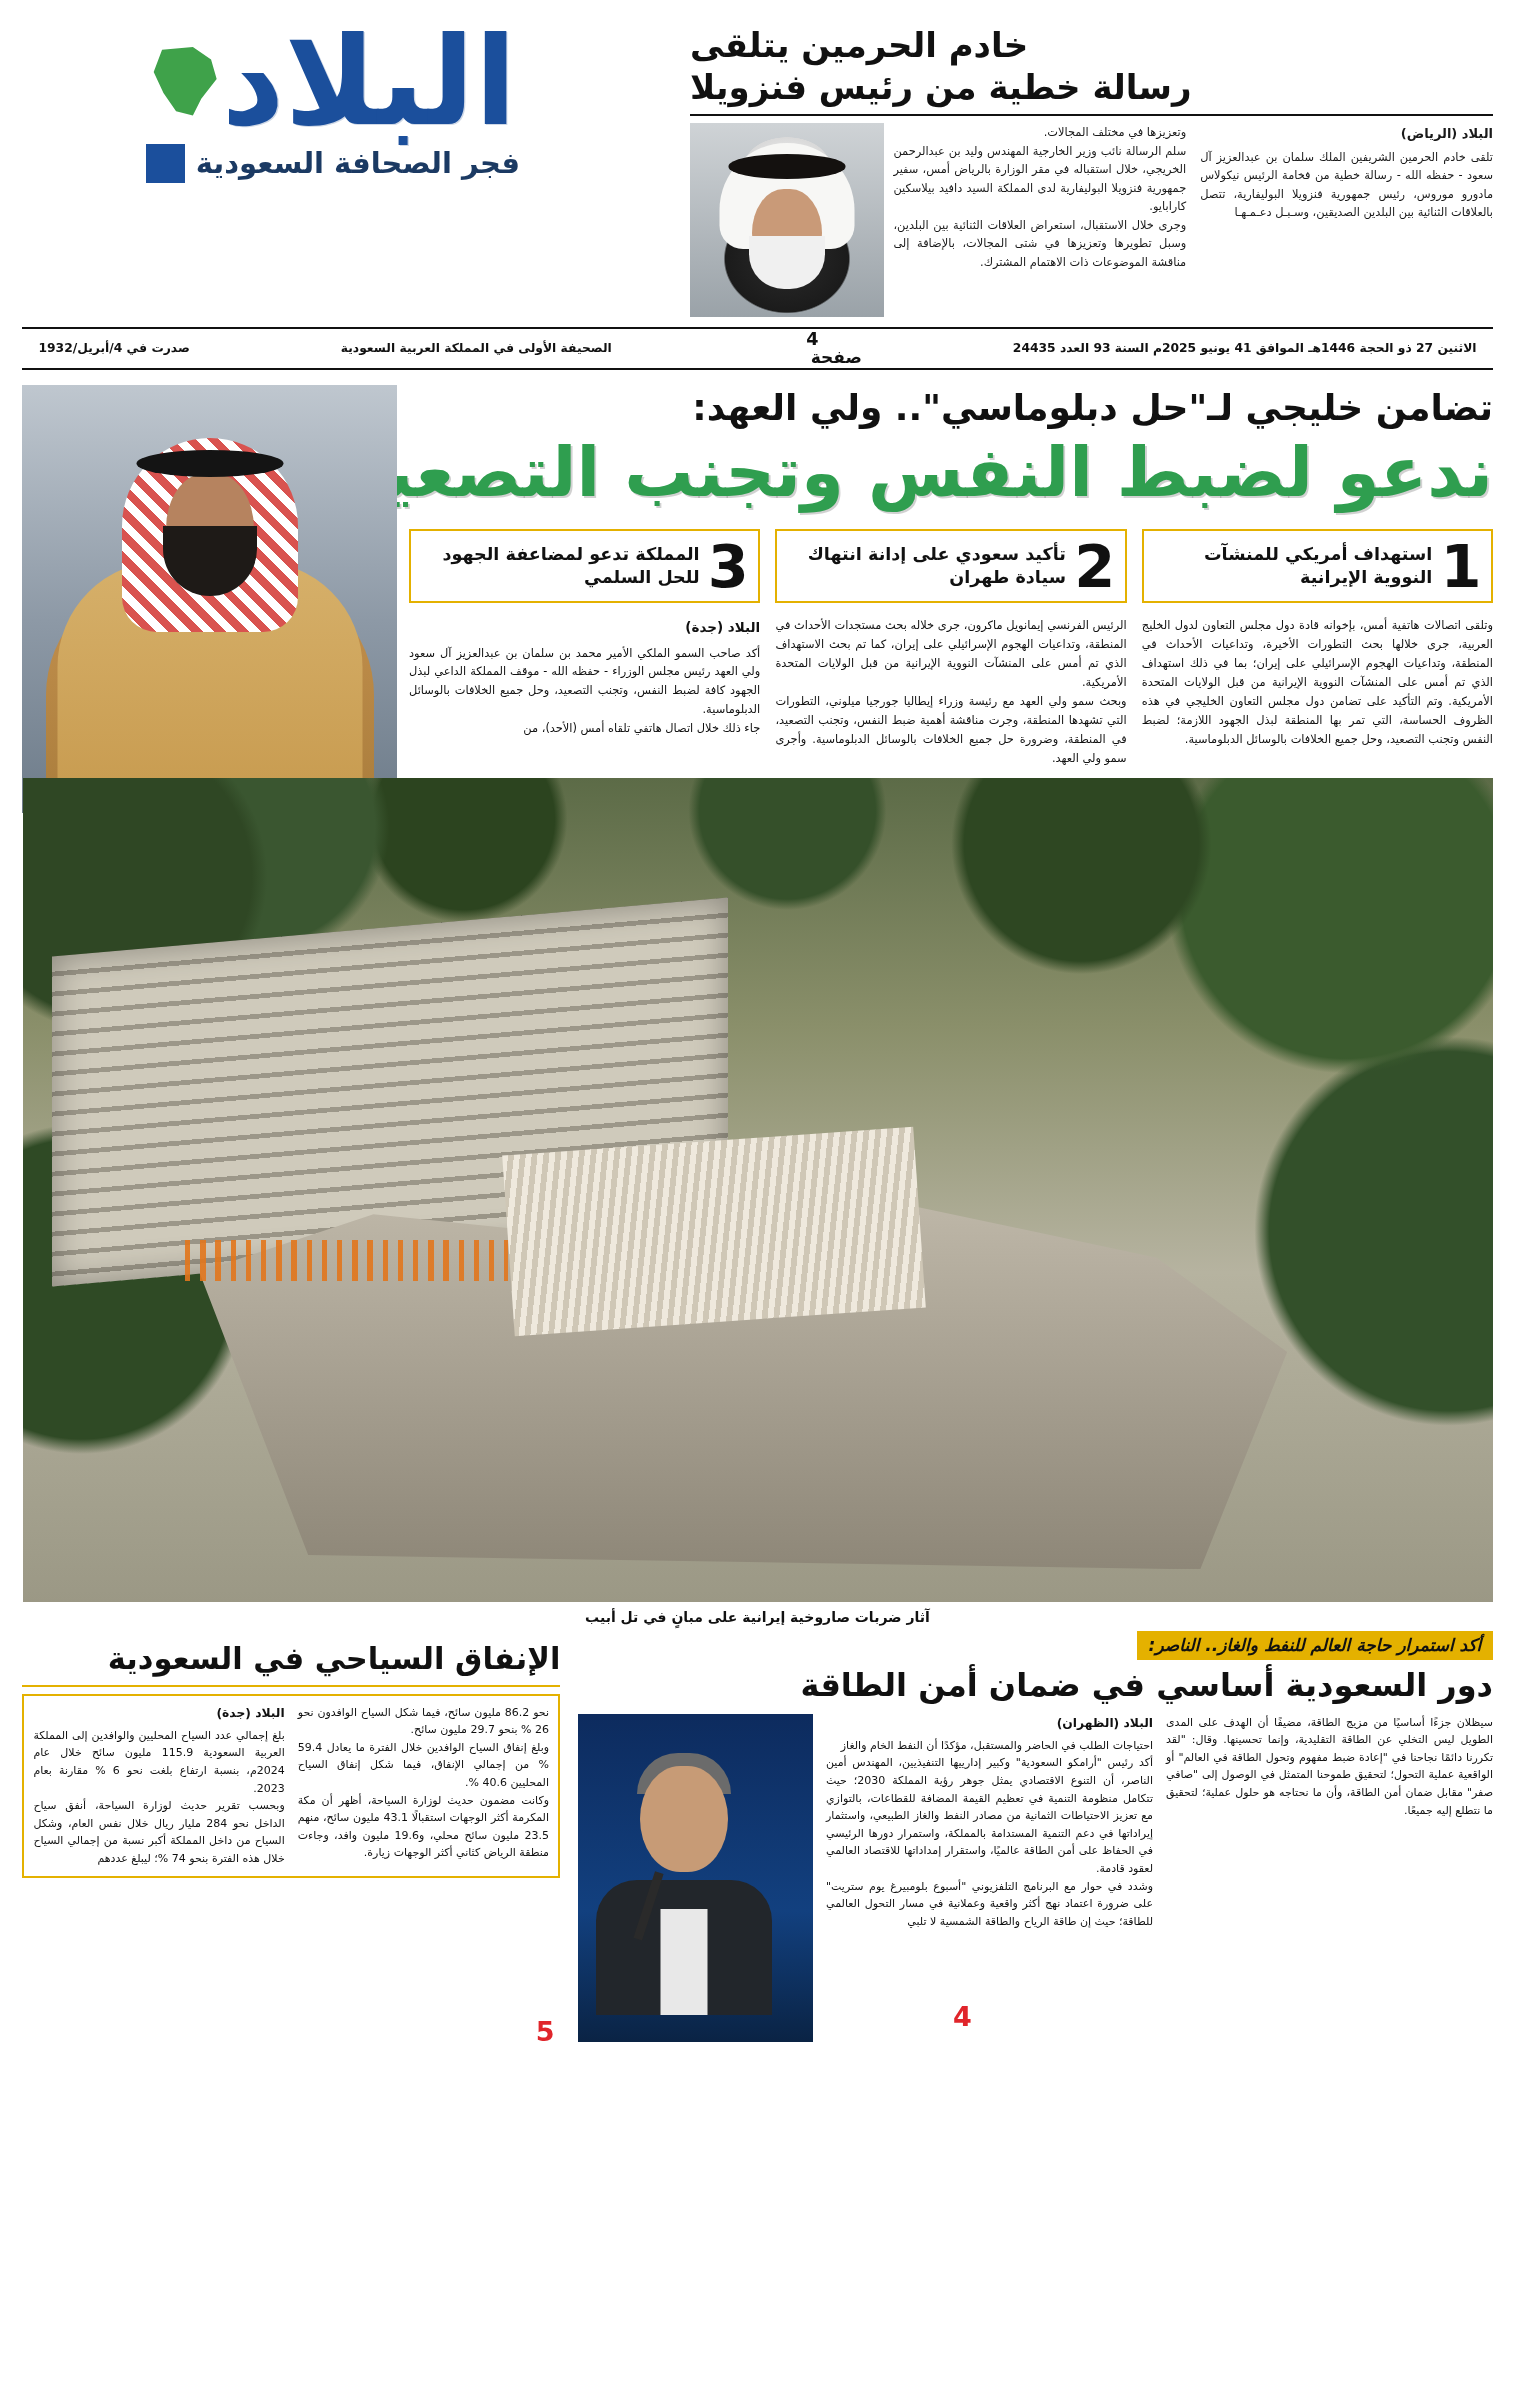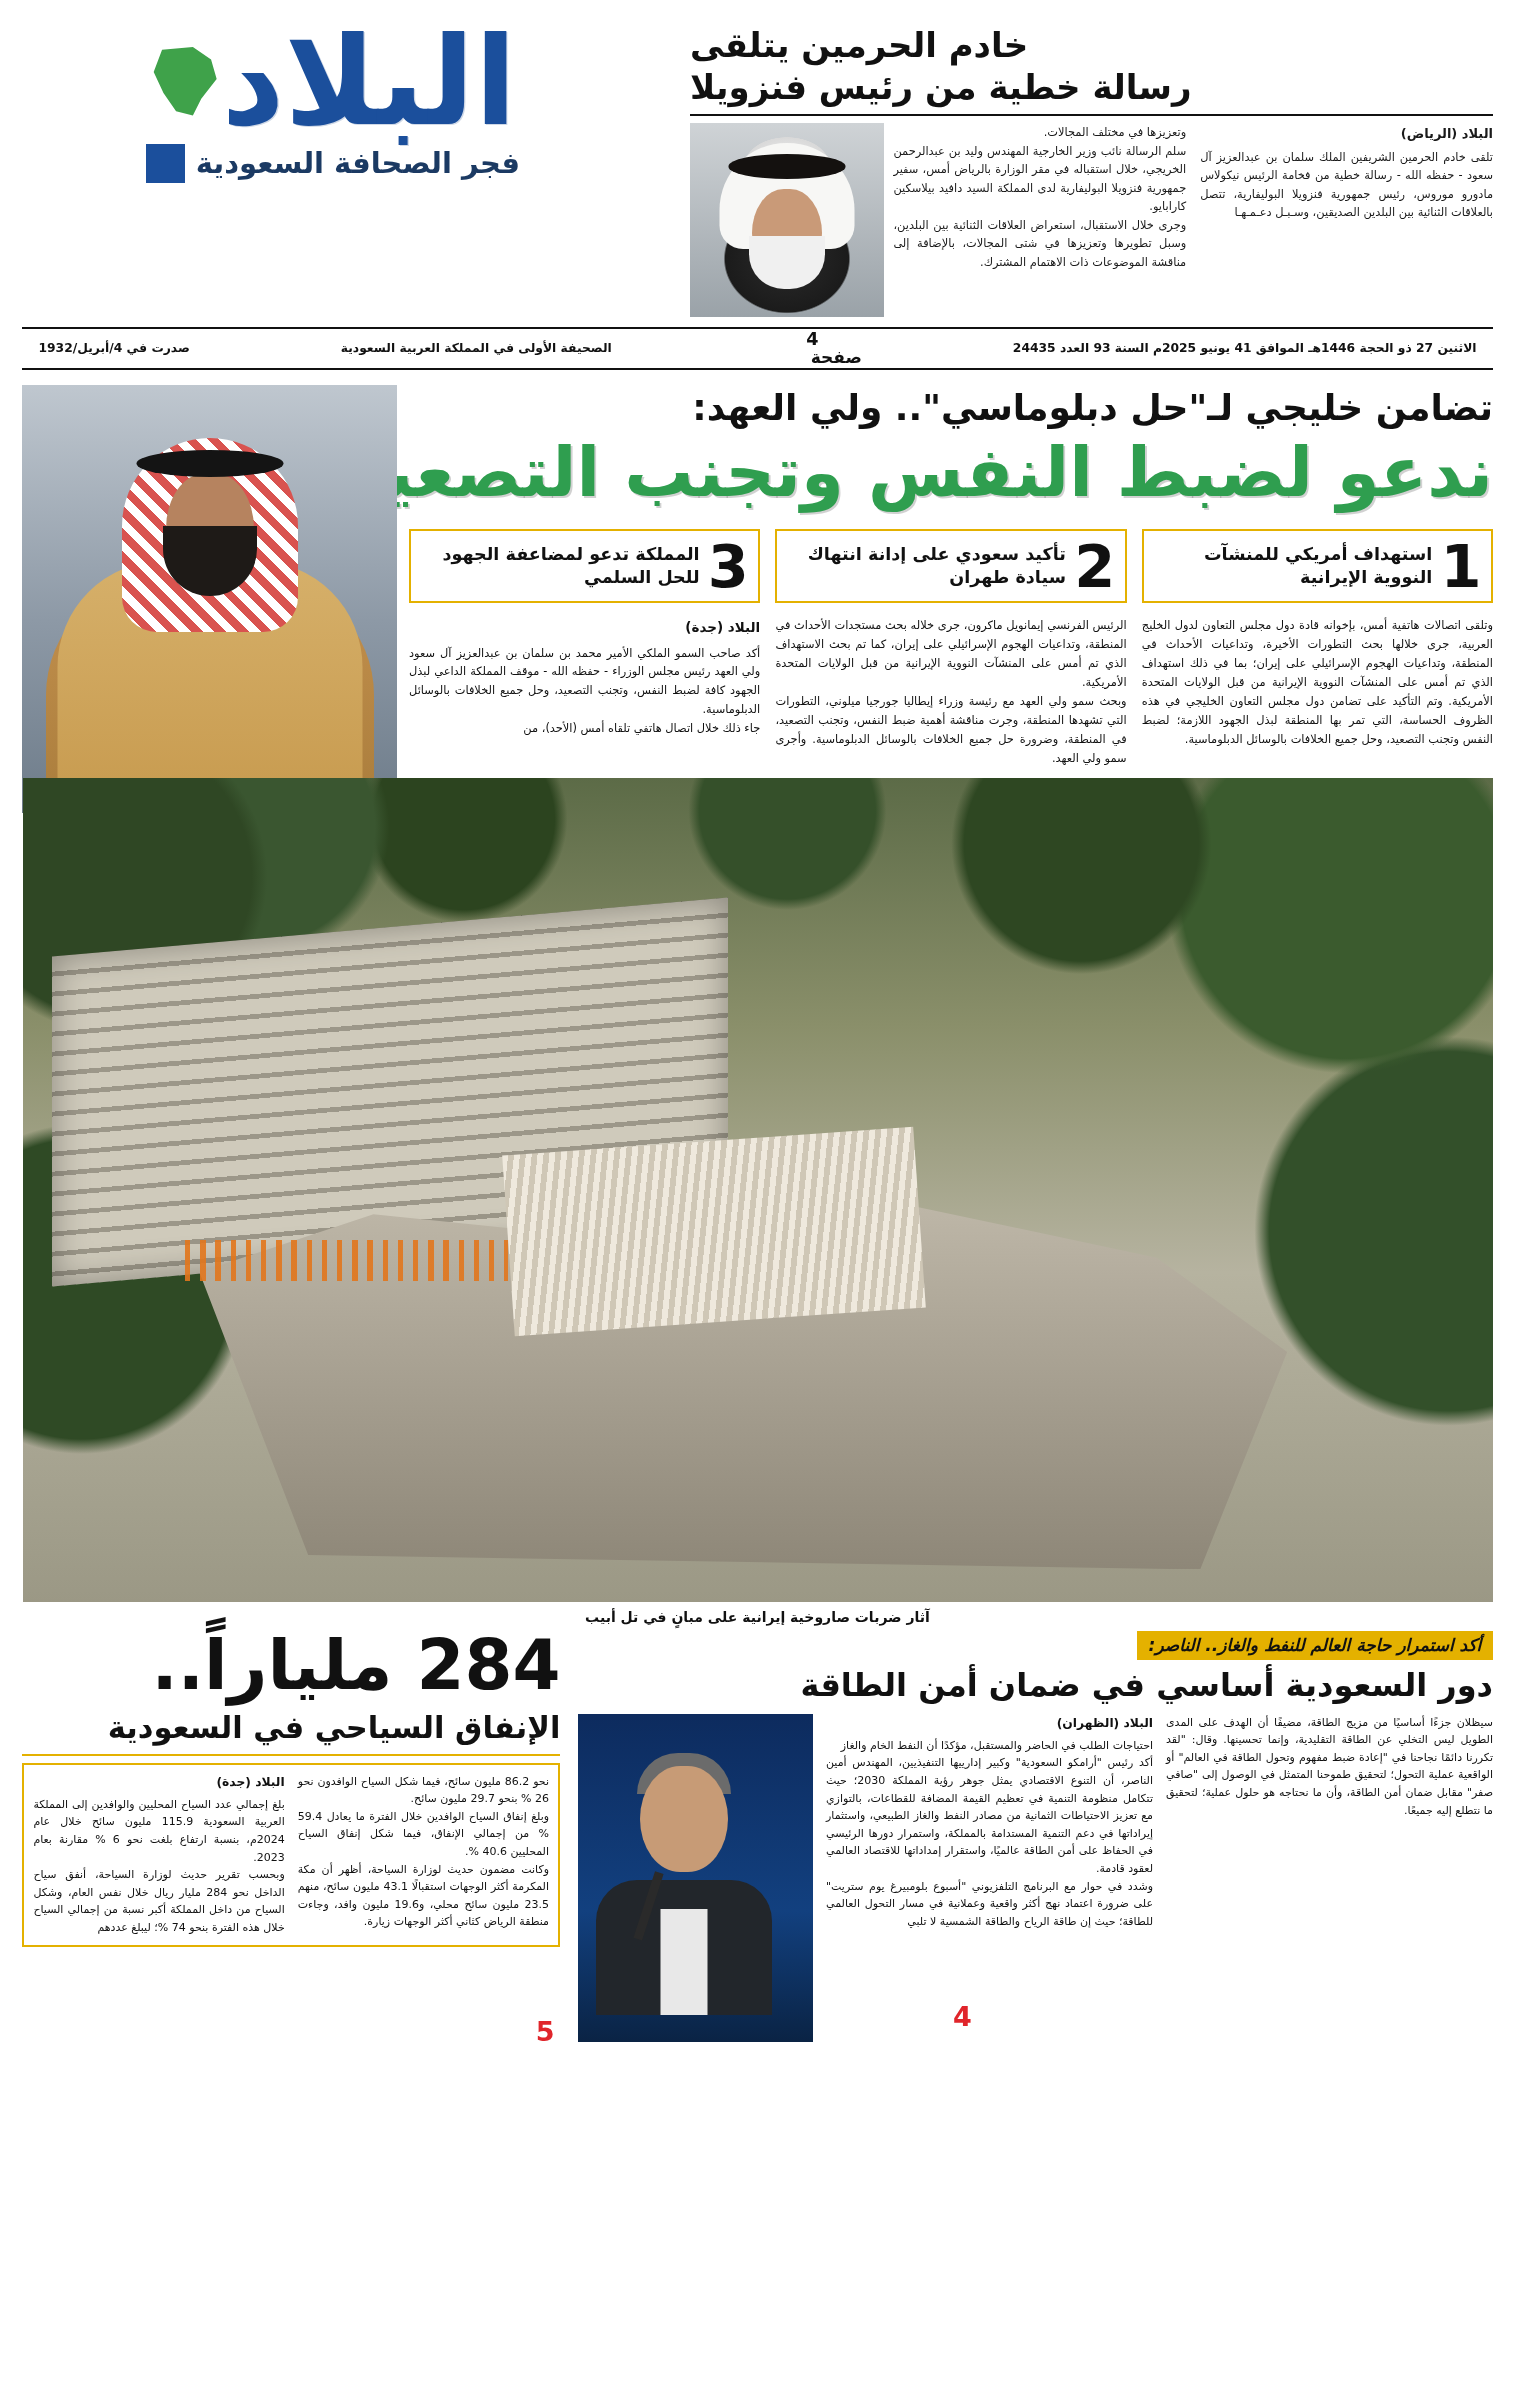--- a/index.html
+++ b/index.html
@@ -305,21 +305,20 @@
           <div class="naser-shirt"></div>
           <div class="naser-hair"></div>
           <div class="naser-face"></div>
           <div class="naser-mic"></div>
         </div>
       </div>
       <div class="marker" style="left:375px; bottom:9.4px;">4</div>
     </div>
 
     <div class="bot-right" style="position:relative;">
-      <div class="big-num">284 ملياراً..</div>
       <div class="tour-title">الإنفاق السياحي في السعودية</div>
       <div class="tour-rule"></div>
       <div class="yellow-frame">
         <div class="tour-cols">
           <div class="tour-col" style="white-space:pre-line;">نحو 86.2 مليون سائح، فيما شكل السياح الوافدون نحو 26 % بنحو 29.7 مليون سائح.
 وبلغ إنفاق السياح الوافدين خلال الفترة ما يعادل 59.4 % من إجمالي الإنفاق، فيما شكل إنفاق السياح المحليين 40.6 %.
 وكانت مضمون حديث لوزارة السياحة، أظهر أن مكة المكرمة أكثر الوجهات استقبالًا 43.1 مليون سائح، منهم 23.5 مليون سائح محلي، و19.6 مليون وافد، وجاءت منطقة الرياض كثاني أكثر الوجهات زيارة.</div>
           <div class="tour-col">
             <div class="tour-byline">البلاد (جدة)</div>
             <div style="white-space:pre-line;">بلغ إجمالي عدد السياح المحليين والوافدين إلى المملكة العربية السعودية 115.9 مليون سائح خلال عام 2024م، بنسبة ارتفاع بلغت نحو 6 % مقارنة بعام 2023.

